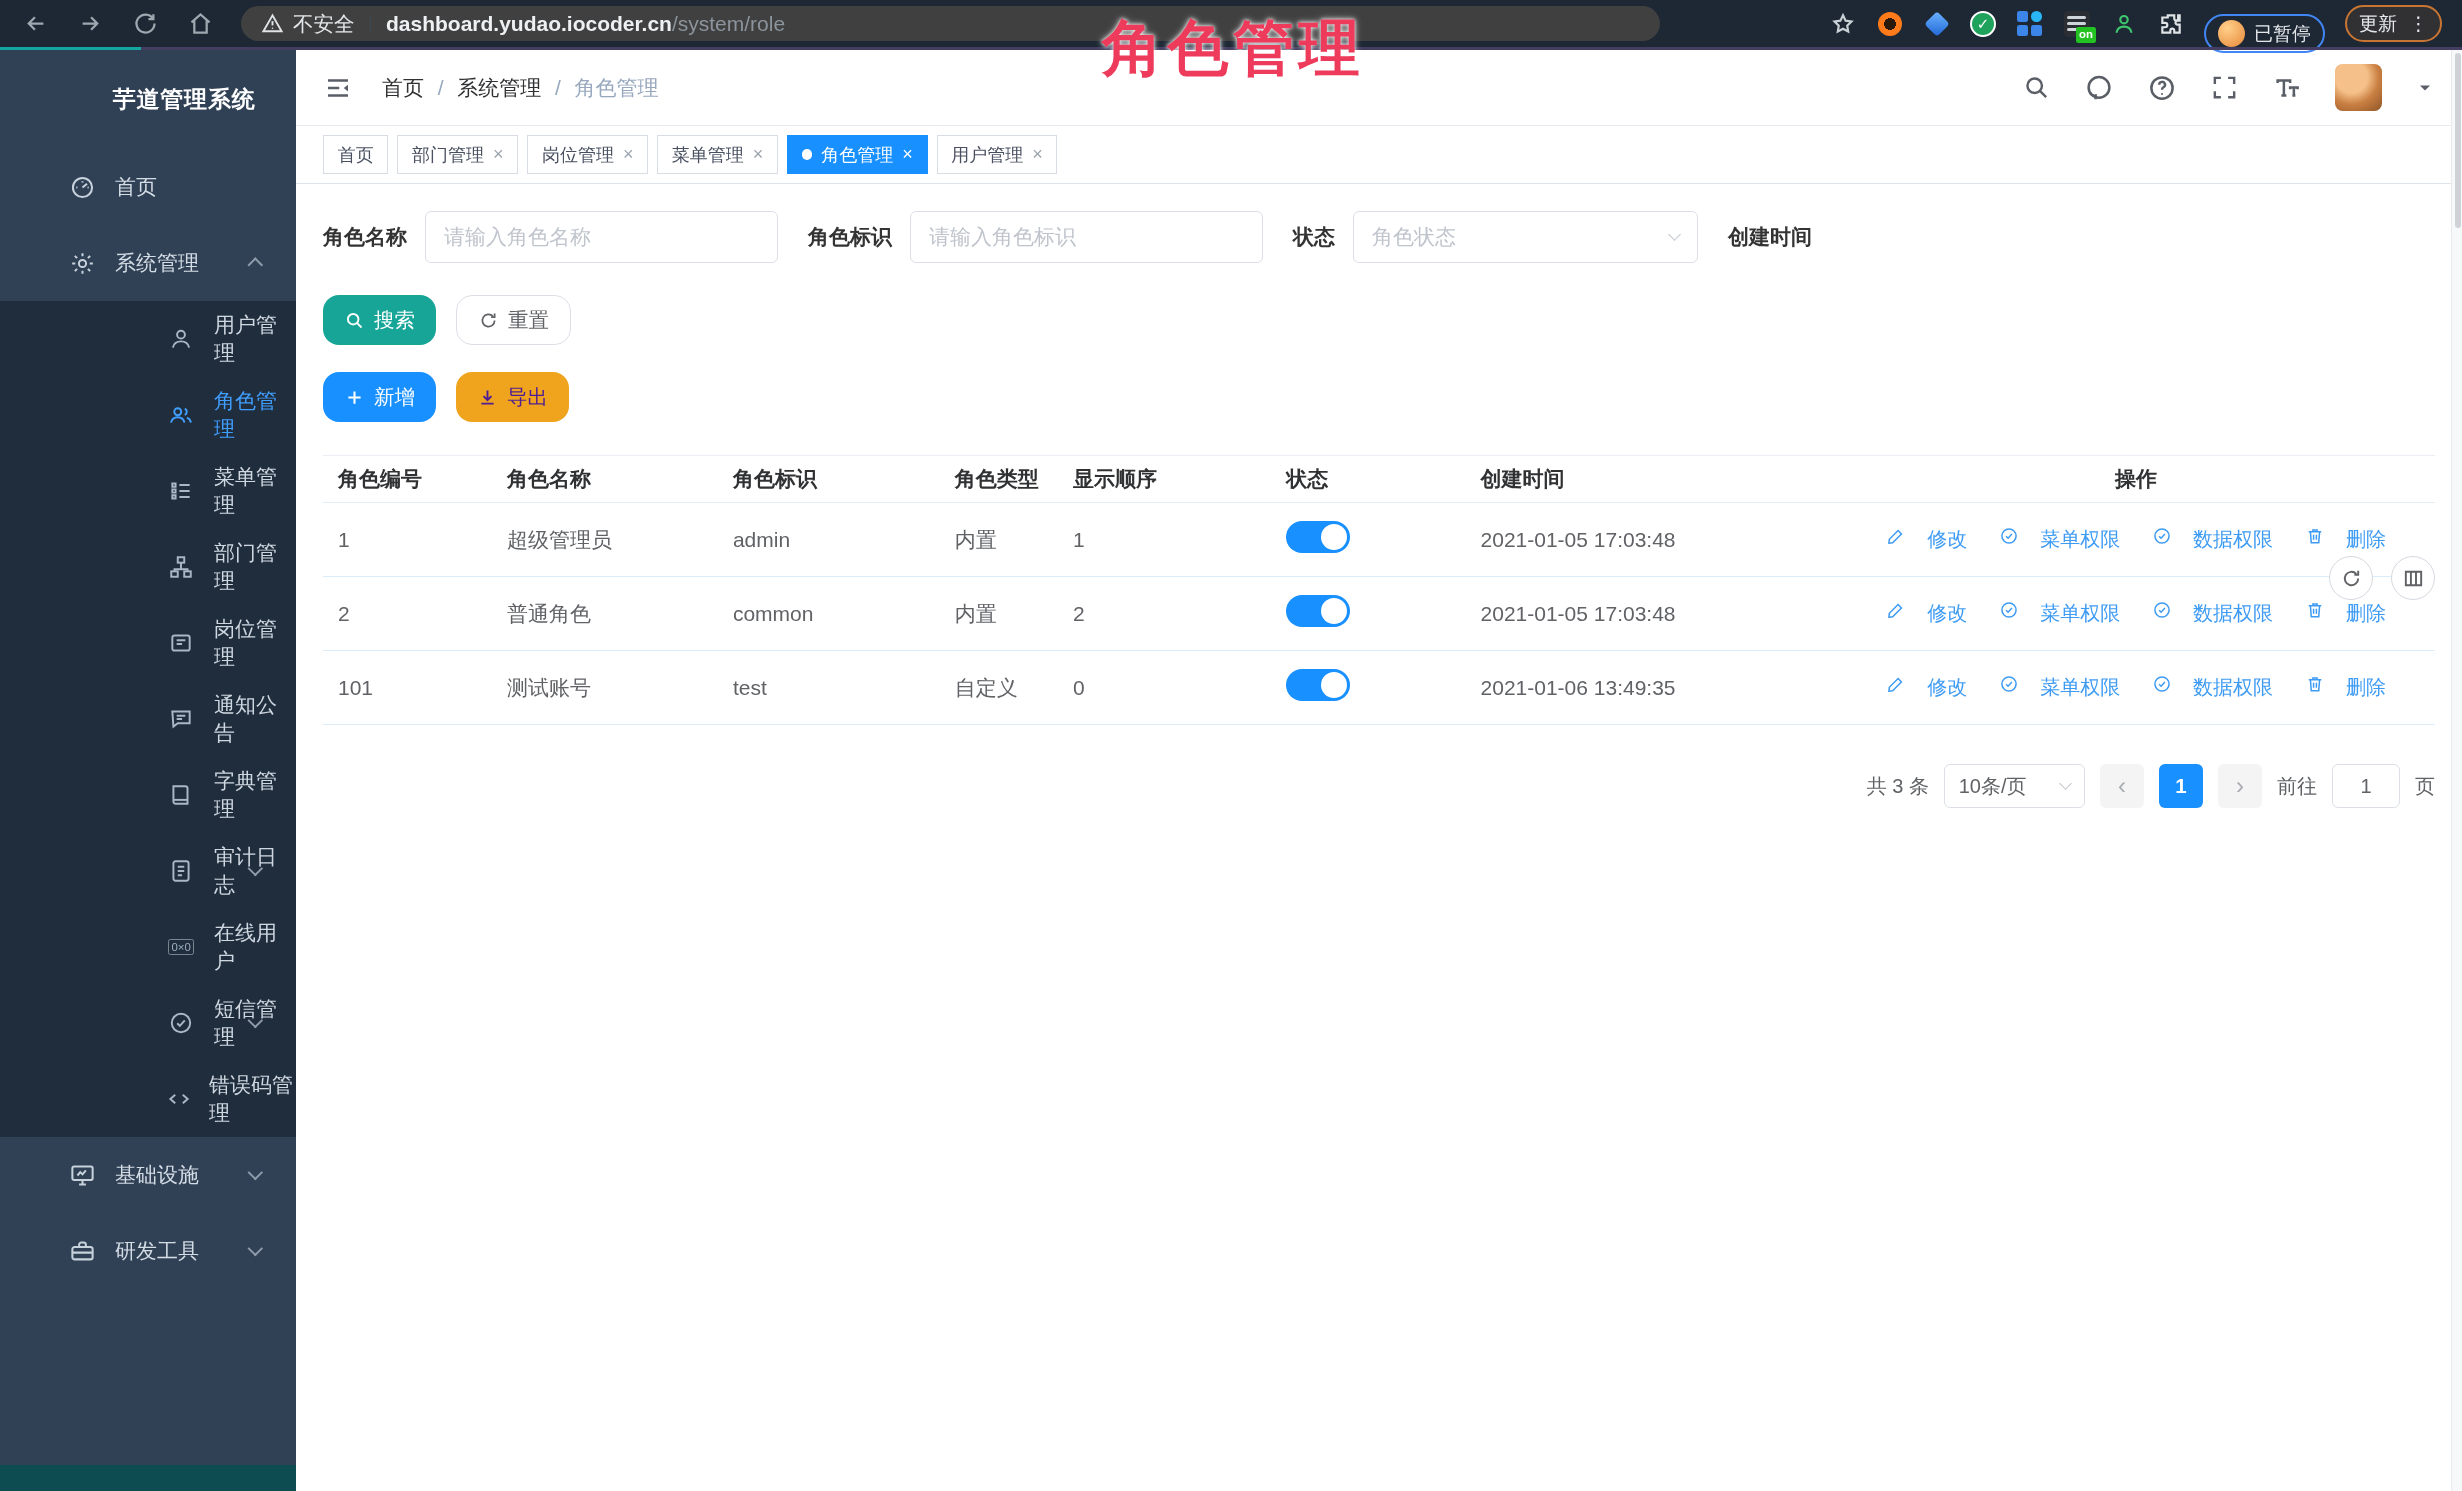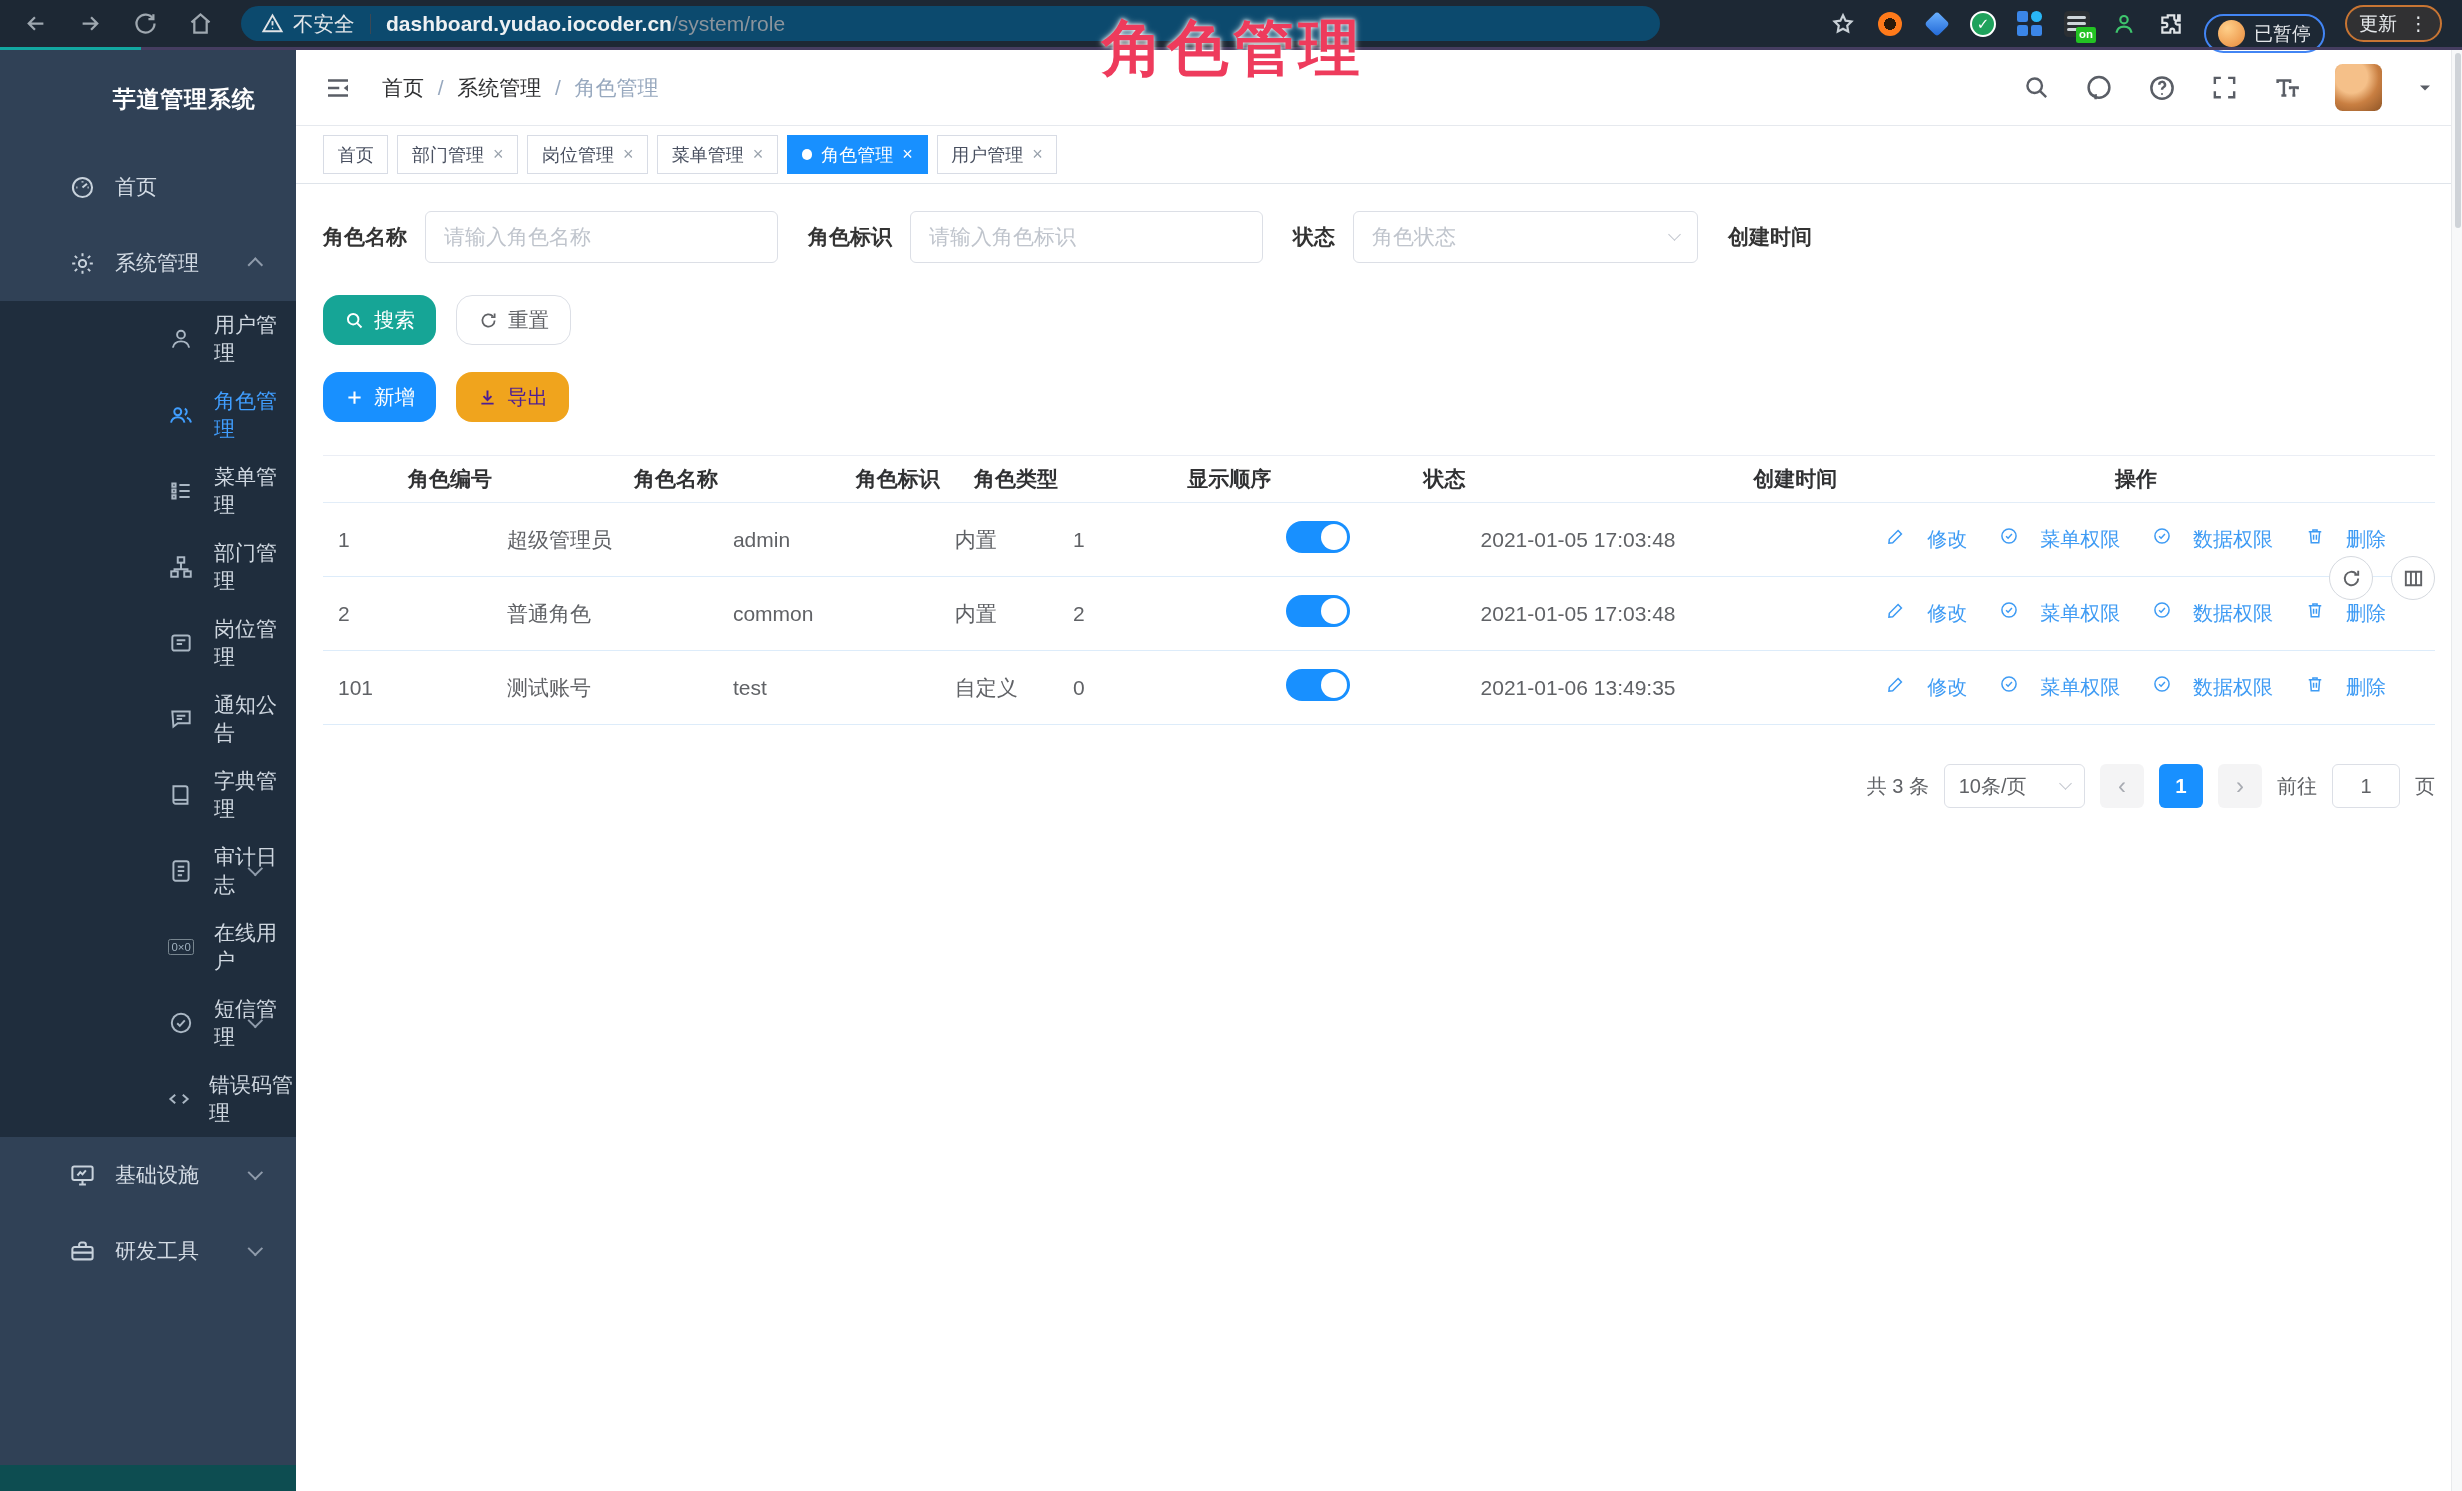--- a/index.html
+++ b/index.html
@@ -4,21 +4,21 @@
 <style>
   * { margin:0; padding:0; box-sizing:border-box; }
   html,body { width:2462px; height:1492px; overflow:hidden; background:#fff;
               font-family:"Liberation Sans","DejaVu Sans",sans-serif; }
 
   
   .browser-bar { position:absolute; left:0; top:0; width:2462px; height:47px;
                  background:#1d2834; display:flex; align-items:center; z-index:5; }
   .bnav { display:flex; align-items:center; gap:26px; margin-left:21px; color:#9fa8b0; }
   .bnav .bicon { width:29px; height:29px; display:flex; align-items:center; justify-content:center; }
-  .url-bar { margin-left:26px; height:35px; width:1419px; background:#0c4a6e; border-radius:17.5px;
+  .url-bar { margin-left:26px; height:35px; width:1419px; background:#404040; border-radius:17.5px;
              display:flex; align-items:center; padding:8px 20px; color:#e8eaed; }
   .url-bar .warn { color:#dfe3e6; margin-right:9px; display:flex; }
   .sec-label { font-size:20.5px; color:#e4e7ea; }
   .url-div { width:1.5px; height:20px; background:#3c4854; margin:0 15px; }
   .url-host { font-size:21px; font-weight:bold; color:#eef1f3; }
   .url-path { font-size:21px; color:#8b949c; }
   .browser-right { margin-left:auto; display:flex; align-items:center; gap:20px; margin-right:20px; }
   .ext { width:27px; height:27px; display:flex; align-items:center; justify-content:center; position:relative; }
   .ext-orange { width:24px; height:24px; border-radius:50%;
                 background:radial-gradient(circle,#2b1a0a 0 34%,#ff7a1a 35%); }
@@ -126,21 +126,21 @@
   .btn-search { background:#16A596; color:#fff; }
   .btn-reset { background:#fff; color:#606266; border:1.5px solid #dcdfe6; }
   .btn-add { background:#1890ff; color:#fff; }
   .btn-export { background:#F0A41D; color:#4c1d95; }
   .circle-tools { position:absolute; right:27px; top:372px; display:flex; gap:18px; }
   .cbtn { width:44px; height:44px; border-radius:50%; border:1.5px solid #d5d9df; background:#fff;
           color:#606266; display:flex; align-items:center; justify-content:center; cursor:pointer; }
 
   
   table.role-table { width:100%; border-collapse:collapse; margin-top:33px; }
-  .role-table th { font-size:21px; color:#303133; font-weight:bold; text-align:right;
+  .role-table th { font-size:21px; color:#303133; font-weight:bold; text-align:left;
                    height:47px; padding-left:15px; border-top:1.5px solid #ebeef5;
                    border-bottom:1.5px solid #e2edf8; }
   .role-table td { font-size:21px; color:#606266; height:74px; padding-left:15px;
                    border-bottom:1.5px solid #ddecfa; }
   .role-table th.c-op, .role-table td.c-op { text-align:center; padding-left:0; }
   .toggle { width:64px; height:32px; border-radius:16px; background:#1890ff; position:relative;
             cursor:pointer; display:inline-block; }
   .toggle .knob { position:absolute; right:3px; top:3px; width:26px; height:26px; border-radius:50%;
                   background:#fff; }
   .op-link { color:#3E9BF4; font-size:20px; display:inline-flex; gap:21px;

